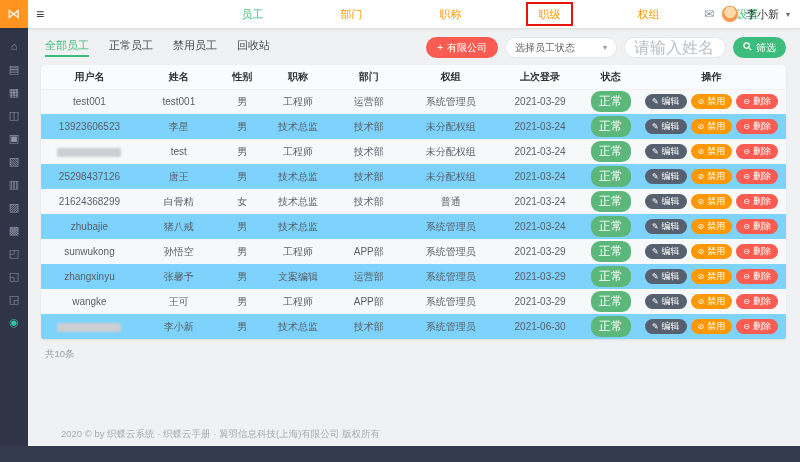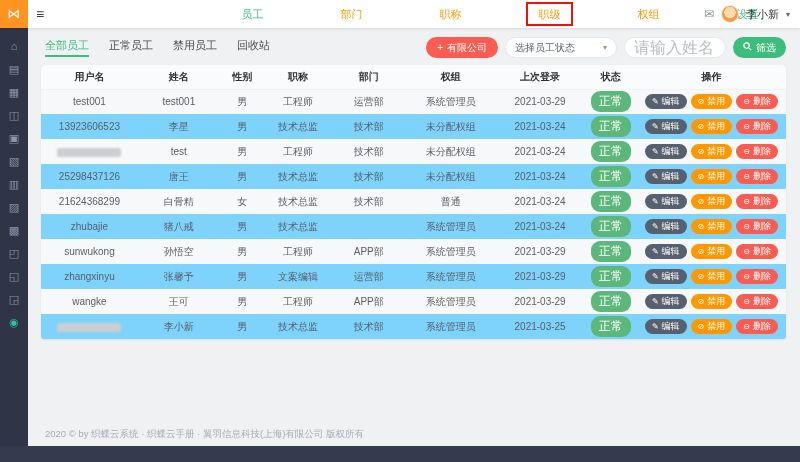--- a/index.html
+++ b/index.html
@@ -66,21 +66,21 @@
   tbody tr:nth-child(odd) { background:#f7f8fa; }
   .badge { display:inline-block; padding:2px 8px; border-radius:9px; color:#fff; font-size:12px; }
   .action { display:inline-flex; align-items:center; gap:3px; height:15px; border:none;
     border-radius:8px; padding:0 7px; margin:0 2px; font-size:9px; color:#fff;
     cursor:pointer; font-family:inherit; }
   .action .ai { font-size:8px; }
   .masked { display:inline-block; width:64px; height:9px; border-radius:2px;
     background:#cdced1; filter:blur(1.2px); vertical-align:middle; }
 
   .summary { margin:9px 0 0 17px; font-size:9.5px; color:#9a9da3; }
-  .footer { position:absolute; left:17px; bottom:5px; font-size:9.5px; color:#a8abb2; }
+  .footer { position:absolute; left:33px; bottom:5px; font-size:9.5px; color:#a8abb2; }
   .bottom-strip { position:absolute; left:0; right:0; bottom:0; height:16px;
     background:#353b4f; z-index:15; }
   .lens { display:inline-block; }
 </style>
 </head>
 <body>
 
 <header class="topbar">
   <div class="logo">⋈</div>
   <div class="hamburger">≡</div>
@@ -353,33 +353,34 @@
                 <span>删除</span>
               </button></td>
           </tr>
           <tr>
             <td><span class="masked"></span></td>
             <td>李小新</td>
             <td>男</td>
             <td>技术总监</td>
             <td>技术部</td>
             <td>系统管理员</td>
-            <td>2021-03-25</td>
+            <td>2021-06-30</td>
             <td><span class="badge" style="background: rgb(92, 184, 122);">正常</span></td>
             <td><button class="action" style="background: rgb(87, 96, 111);">
                 <span class="ai">✎</span>
                 <span>编辑</span>
               </button><button class="action" style="background: rgb(255, 152, 0);">
                 <span class="ai">⊘</span>
                 <span>禁用</span>
               </button><button class="action" style="background: rgb(250, 92, 82);">
                 <span class="ai">⊖</span>
                 <span>删除</span>
               </button></td>
           </tr>
         </tbody>
     </table>
   </div>
 
+  <div class="summary">共10条</div>
   <div class="footer">2020 © by 织蝶云系统 · 织蝶云手册 · 翼羽信息科技(上海)有限公司 版权所有</div>
 </main>
 
 <div class="bottom-strip"></div>
 
 </body></html>

